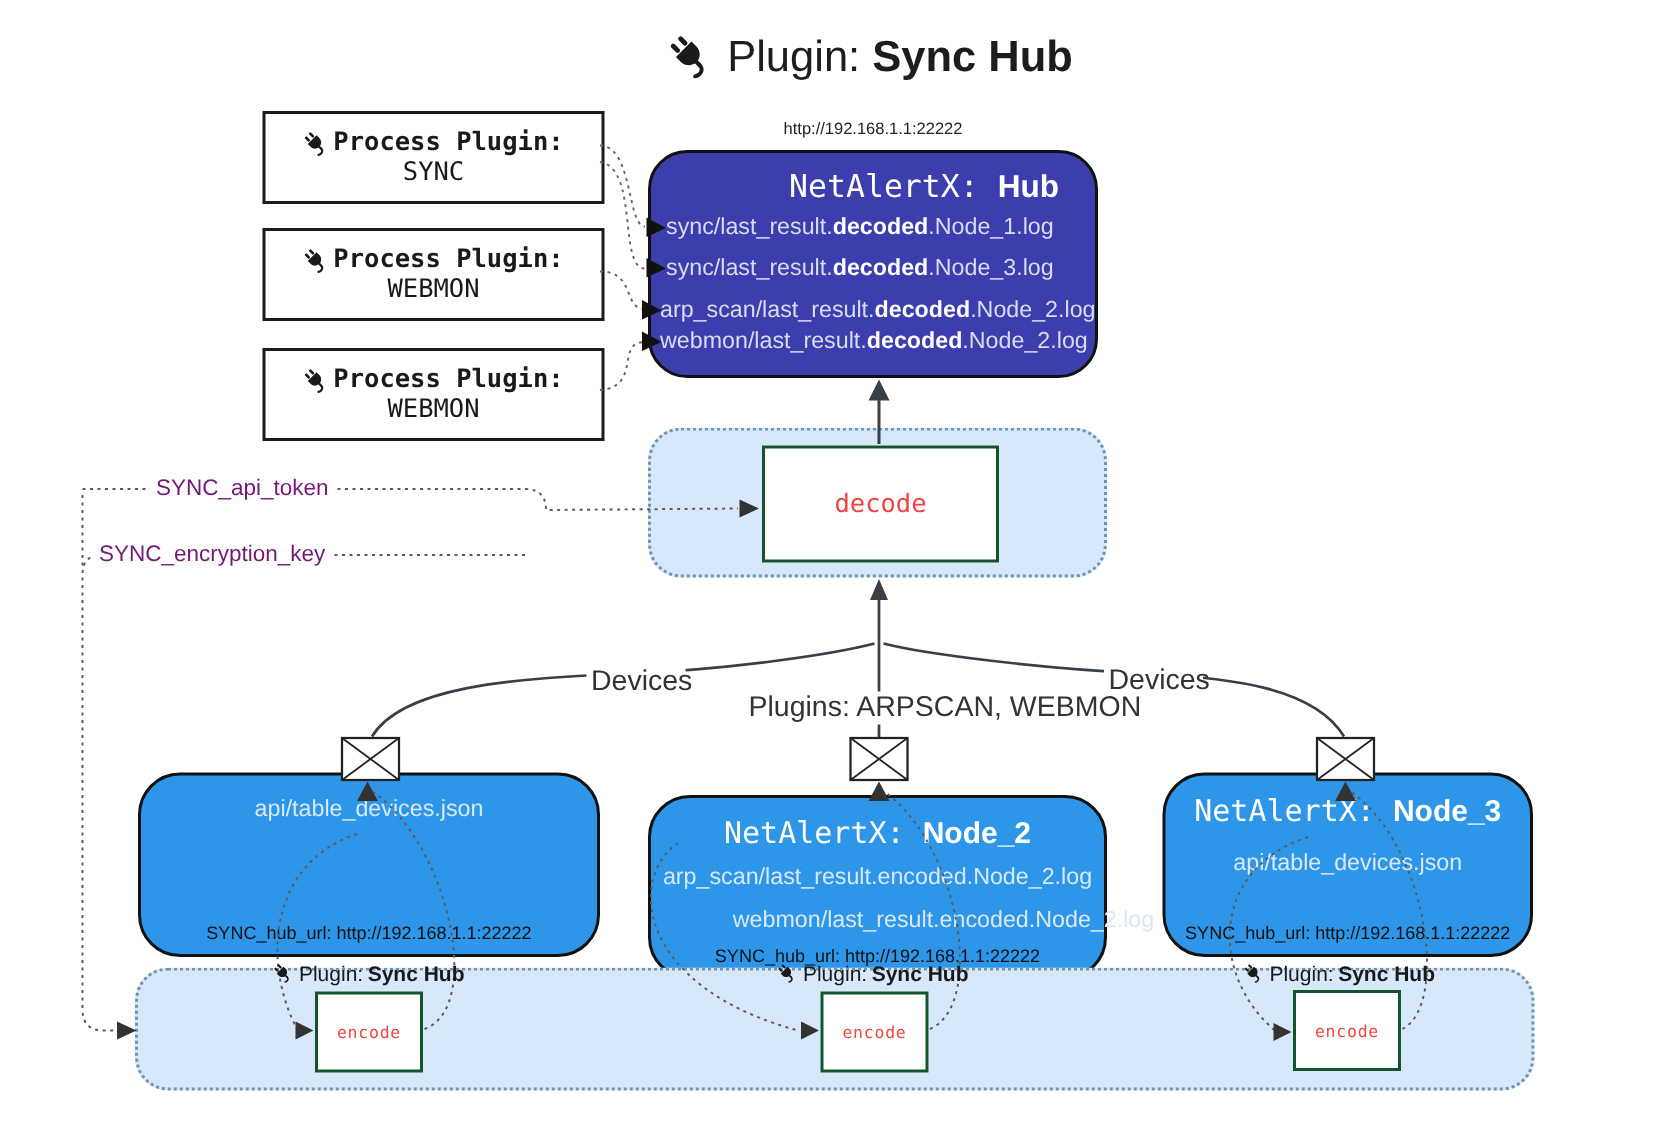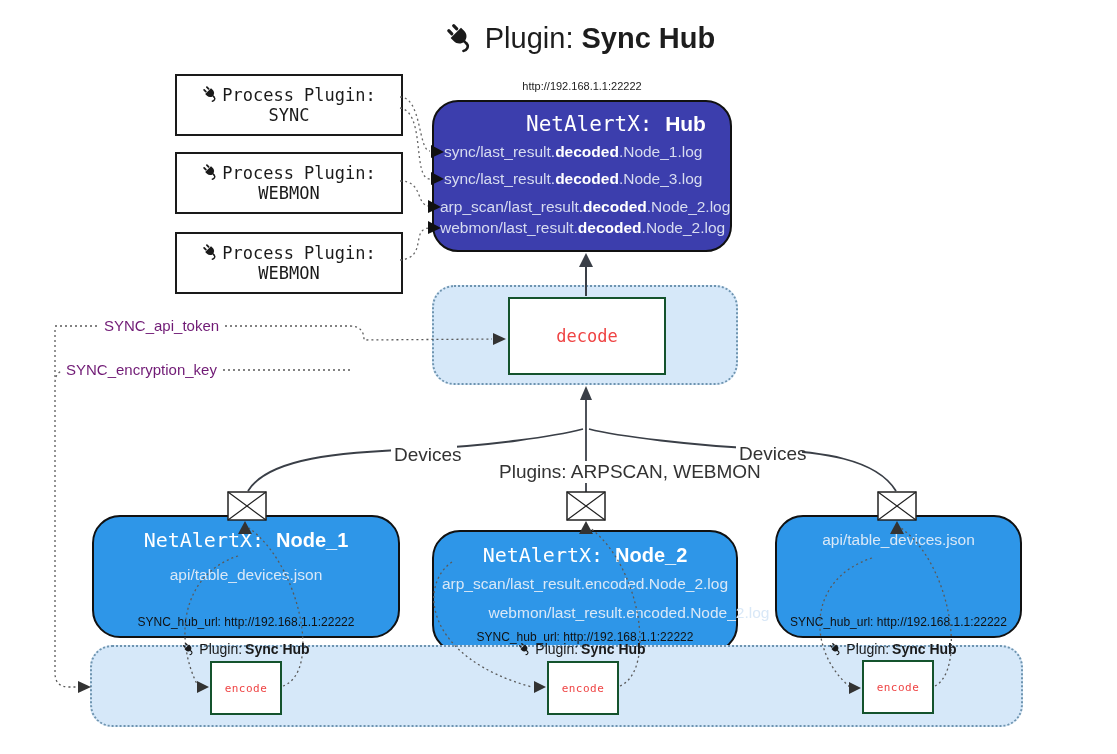--- a/index.html
+++ b/index.html
@@ -16,21 +16,21 @@
     align-items:center;justify-content:center;gap:8px;font-size:29px;color:#1d1d1d;}
   .page-title b{font-weight:700;}
   .plug-lg{width:32px;height:32px;}
   .plug-sm{width:18px;height:18px;flex:0 0 auto;}
   .plug-xs{width:14px;height:14px;flex:0 0 auto;}
 
   
   .pbox{left:175px;width:224px;height:58px;background:#fff;border:2px solid #1a1a1a;
     display:flex;flex-direction:column;align-items:center;justify-content:center;
     font-size:17px;color:#1a1a1a;}
-  .pbox .l1{display:flex;align-items:flex-start;gap:2px;}
+  .pbox .l1{display:flex;align-items:flex-end;gap:2px;font-weight:bold;}
 
   
   .hub{left:432px;top:100px;width:300px;height:152px;background:#3c3ead;
     border:2px solid #111;border-radius:26px;box-sizing:border-box;}
   .hub-title{left:432px;top:112px;width:300px;text-align:center;color:#fff;font-size:21px;margin-left:34px;}
   .hub-title .pre{font-family:"DejaVu Sans Mono","Liberation Mono",monospace;}
   .hub-title b{font-weight:700;}
   .hub-log{left:444px;width:288px;font-size:15.5px;color:#d7dcf0;white-space:nowrap;}
   .hub-log b{color:#ffffff;font-weight:700;}
   .hub-url-top{left:432px;top:80px;width:300px;text-align:center;font-size:11px;color:#222;}
@@ -136,35 +136,35 @@
 <div class="abs hub-log" style="top:219px;left:440px;">
   <span>webmon/last_result.</span><b>decoded</b><span>.Node_2.log</span>
 </div>
 
 <div class="abs panel decode-panel"></div>
 <div class="abs wbox decode-box mono">
   <span>decode</span>
 </div>
 
 <div class="abs node" style="left:92px;width:308px;">
-  <div class="node-title">
-    <span class="pre">NetAlertX: </span><b>Node_1</b>
-  </div>
   <div class="node-line" style="margin-top:14px;">api/table_devices.json</div>
   <div class="node-url">SYNC_hub_url: http://192.168.1.1:22222</div>
 </div>
 <div class="abs node" style="left:432px;width:306px;margin-top:15px;">
   <div class="node-title">
     <span class="pre">NetAlertX: </span><b>Node_2</b>
   </div>
   <div class="node-line" style="margin-top:8px;">arp_scan/last_result.encoded.Node_2.log</div>
   <div class="node-line" style="margin-top:11px;padding-left:44px;">webmon/last_result.encoded.Node_2.log</div>
   <div class="node-url">SYNC_hub_url: http://192.168.1.1:22222</div>
 </div>
 <div class="abs node" style="left:775px;width:247px;">
+  <div class="node-title">
+    <span class="pre">NetAlertX: </span><b>Node_3</b>
+  </div>
   <div class="node-line" style="margin-top:14px;">api/table_devices.json</div>
   <div class="node-url">SYNC_hub_url: http://192.168.1.1:22222</div>
 </div>
 
 <div class="abs panel bottom-panel"></div>
 <div class="abs wbox encode-box mono" style="left:210px;top:661px;">
   <span>encode</span>
 </div>
 <div class="abs wbox encode-box mono" style="left:547px;top:661px;">
   <span>encode</span>

